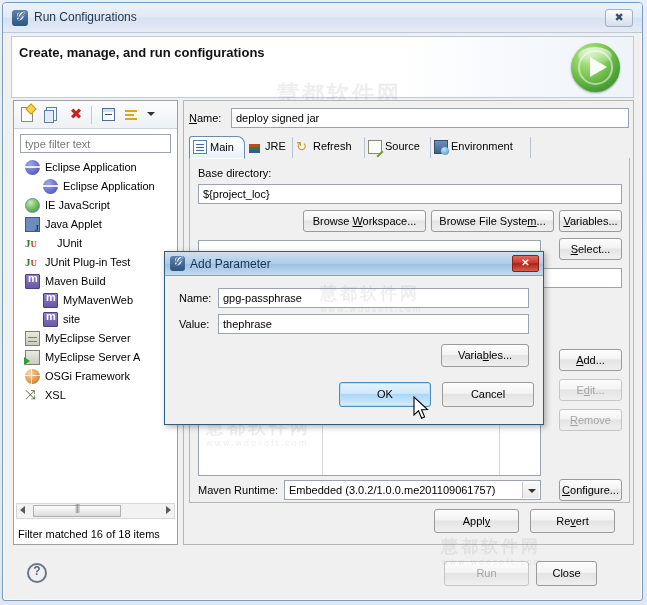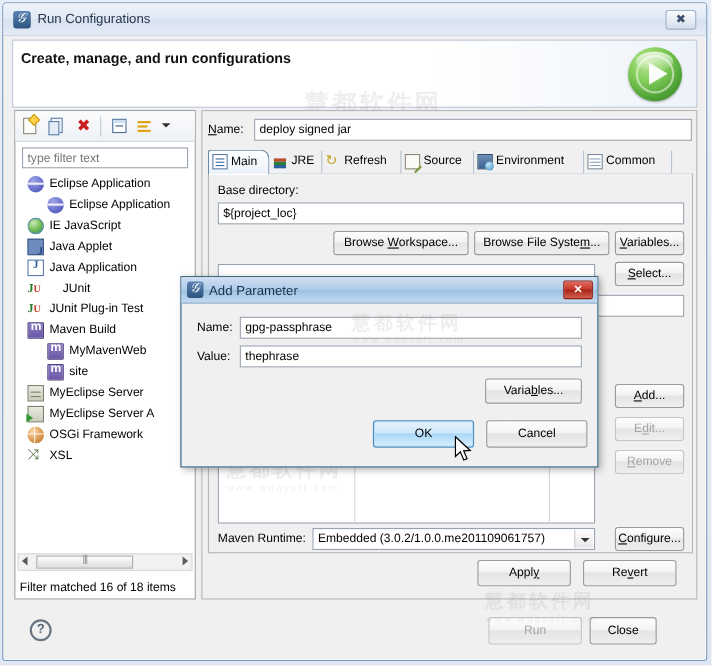--- a/index.html
+++ b/index.html
@@ -726,24 +726,20 @@
           </div>
           <div class="tnode">
             <span class="ic g-globe" style="left: 10px;"></span>
             <span class="lbl" style="left: 30px;">IE JavaScript</span>
           </div>
           <div class="tnode">
             <span class="ic g-applet" style="left: 10px;"></span>
             <span class="lbl" style="left: 30px;">Java Applet</span>
           </div>
           <div class="tnode">
-            <span class="ic g-javaapp" style="left: 10px;"></span>
-            <span class="lbl" style="left: 30px;">Java Application</span>
-          </div>
-          <div class="tnode">
             <span class="ic g-junit" style="left: 10px;">J<span>U</span></span>
             <span class="lbl" style="left: 42px;">JUnit</span>
           </div>
           <div class="tnode">
             <span class="ic g-junit" style="left: 10px;">J<span>U</span></span>
             <span class="lbl" style="left: 30px;">JUnit Plug-in Test</span>
           </div>
           <div class="tnode">
             <span class="ic g-maven" style="left: 10px;"></span>
             <span class="lbl" style="left: 30px;">Maven Build</span>
@@ -796,25 +792,20 @@
               <i></i>
             </span><span>Main</span></div>
           <div class="tab inactive" style="left: 56px; width: 48px;"><span class="ti ti-jre">
               <i></i>
               <i></i>
               <i></i>
             </span><span>JRE</span></div>
           <div class="tab inactive" style="left: 104px; width: 72px;"><span class="ti ti-refresh">↻</span><span>Refresh</span></div>
           <div class="tab inactive" style="left: 176px; width: 66px;"><span class="ti ti-source"></span><span>Source</span></div>
           <div class="tab inactive" style="left: 242px; width: 100px;"><span class="ti ti-env"></span><span>Environment</span></div>
-          <div class="tab inactive" style="left: 342px; width: 80px;"><span class="ti ti-common">
-              <i></i>
-              <i></i>
-              <i></i>
-            </span><span>Common</span></div>
         </div>
 
       <div class="tabpane">
 
         <div class="fld-lbl" style="left:8px; top:9px;">Base directory:</div>
 
         <div class="txtfield" style="left:8px; top:26px; width:424px; height:20px;">${project_loc}</div>
 
         <div class="btn" style="left:113px; top:52px; width:123px; height:22px; line-height:20px;">Browse <u>W</u>orkspace...</div>
         <div class="btn" style="left:241px; top:52px; width:123px; height:22px; line-height:20px;">Browse File Syste<u>m</u>...</div>

